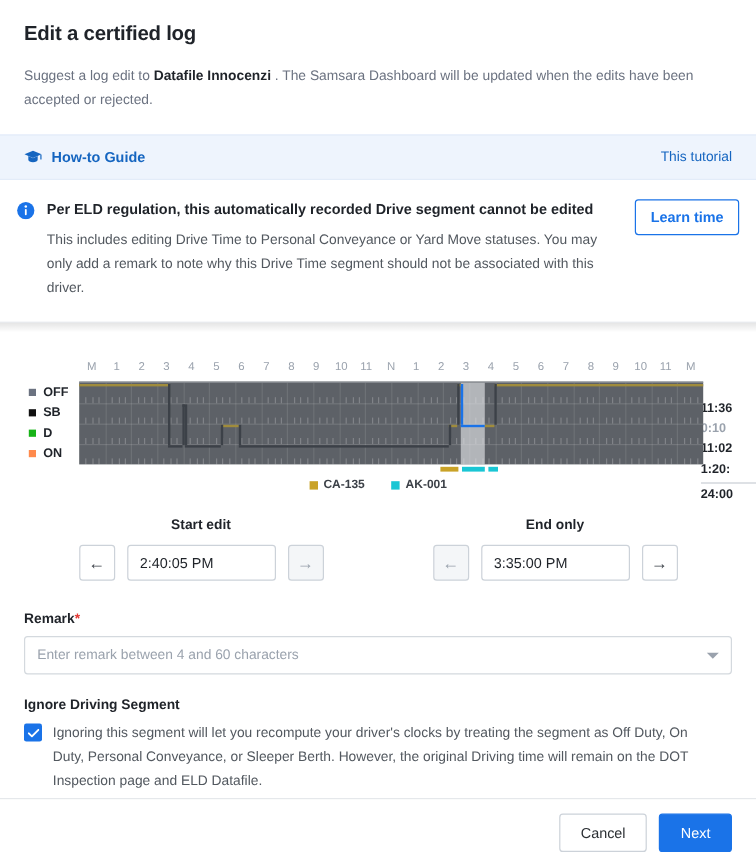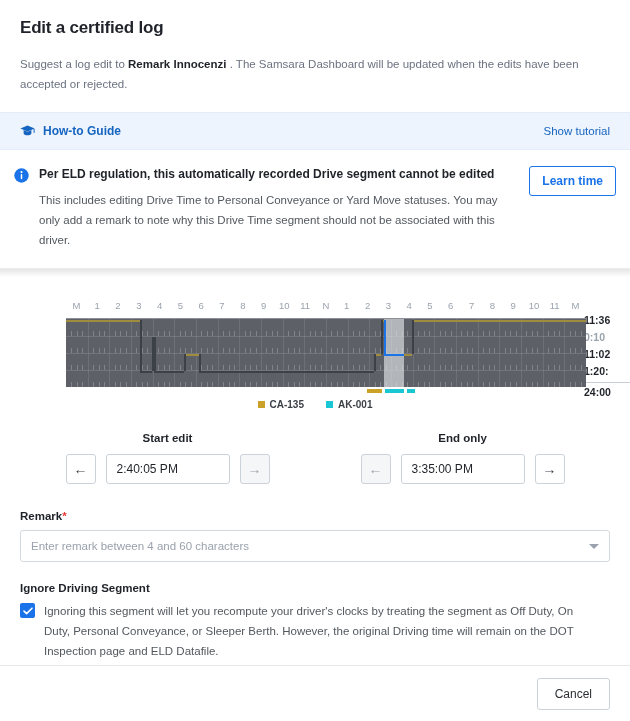--- a/index.html
+++ b/index.html
@@ -211,21 +211,21 @@
   .status-name {
     font-size: 10.5px;
     color: #1f2329;
     font-weight: bold;
   }
 
   
   .totals {
     position: absolute;
     right: 0;
-    top: 35px;
+    top: 55px;
     width: 46px;
     overflow: hidden;
   }
   .total-row {
     height: 17px;
     font-size: 10.5px;
     font-weight: bold;
     color: #1f2329;
     line-height: 17px;
     white-space: nowrap;
@@ -410,35 +410,35 @@
     background: #1a73e8;
     border: 1px solid #1a73e8;
     color: #ffffff;
   }
 </style>
 </head>
 <body>
 
 <div class="header">
   <h1 class="page-title">Edit a certified log</h1>
-  <p class="subtitle"><span>Suggest a log edit to </span><span class="driver-name">Remark Innocenzi</span><span> . The Samsara Dashboard will be updated when the edits have been accepted or rejected.</span></p>
+  <p class="subtitle"><span>Suggest a log edit to </span><span class="driver-name">Datafile Innocenzi</span><span> . The Samsara Dashboard will be updated when the edits have been accepted or rejected.</span></p>
 </div>
 
 <div class="howto-bar">
   <div class="howto-left">
     <span>
       <svg class="cap-icon" width="15" height="12" viewBox="0 0 15 12" aria-hidden="true">
         <path d="M7.5 0.6 L14.6 3.6 L7.5 6.6 L0.4 3.6 Z" fill="#1565c0"></path>
         <path d="M3.6 5.1 L3.6 8.2 C3.6 9.4 5.3 10.3 7.5 10.3 C9.7 10.3 11.4 9.4 11.4 8.2 L11.4 5.1 L7.5 6.8 Z" fill="#1565c0"></path>
         <rect x="13.6" y="3.9" width="1" height="4" fill="#1565c0"></rect>
       </svg>
     </span>
     <span class="howto-label">How-to Guide</span>
   </div>
-  <span class="show-tutorial">Show tutorial</span>
+  <span class="show-tutorial">This tutorial</span>
 </div>
 
 <div class="notice">
   <span class="info-icon">
     <svg width="15" height="15" viewBox="0 0 15 15" aria-hidden="true">
       <circle cx="7.5" cy="7.5" r="7.2" fill="#1a73e8"></circle>
       <rect x="6.75" y="6.1" width="1.5" height="5.2" rx="0.7" fill="#ffffff"></rect>
       <circle cx="7.5" cy="4.1" r="1.05" fill="#ffffff"></circle>
     </svg>
   </span>
@@ -446,20 +446,38 @@
     <div class="notice-title">Per ELD regulation, this automatically recorded Drive segment cannot be edited</div>
     <p class="notice-text">This includes editing Drive Time to Personal Conveyance or Yard Move statuses. You may only add a remark to note why this Drive Time segment should not be associated with this driver.</p>
   </div>
   <button class="learn-more">Learn time</button>
 </div>
 
 <div class="scroll-shadow"></div>
 
 <div class="chart-wrap">
 
+  <div class="status-labels">
+    <div class="status-row">
+      <span class="sq off"></span>
+      <span class="status-name">OFF</span>
+    </div>
+    <div class="status-row">
+      <span class="sq sb"></span>
+      <span class="status-name">SB</span>
+    </div>
+    <div class="status-row">
+      <span class="sq d"></span>
+      <span class="status-name">D</span>
+    </div>
+    <div class="status-row">
+      <span class="sq on"></span>
+      <span class="status-name">ON</span>
+    </div>
+  </div>
 
   <div class="totals">
     <div class="total-row">11:36</div>
     <div class="total-row dim">0:10</div>
     <div class="total-row">11:02</div>
     <div class="total-row">1:20:</div>
     <div class="total-row sum">24:00</div>
   </div>
 
   <div class="chart-grid">
@@ -881,13 +899,14 @@
       <svg width="10" height="8" viewBox="0 0 10 8" aria-hidden="true">
         <path d="M1 4.1 L3.6 6.6 L9 1.2" fill="none" stroke="#ffffff" stroke-width="1.6" stroke-linecap="round" stroke-linejoin="round"></path>
       </svg>
     </span>
     <p class="ignore-text">Ignoring this segment will let you recompute your driver's clocks by treating the segment as Off Duty, On Duty, Personal Conveyance, or Sleeper Berth. However, the original Driving time will remain on the DOT Inspection page and ELD Datafile.</p>
   </div>
 </div>
 
 <div class="footer">
   <button class="btn btn-cancel">Cancel</button>
+  <button class="btn btn-next">Next</button>
 </div>
 
 </body></html>

